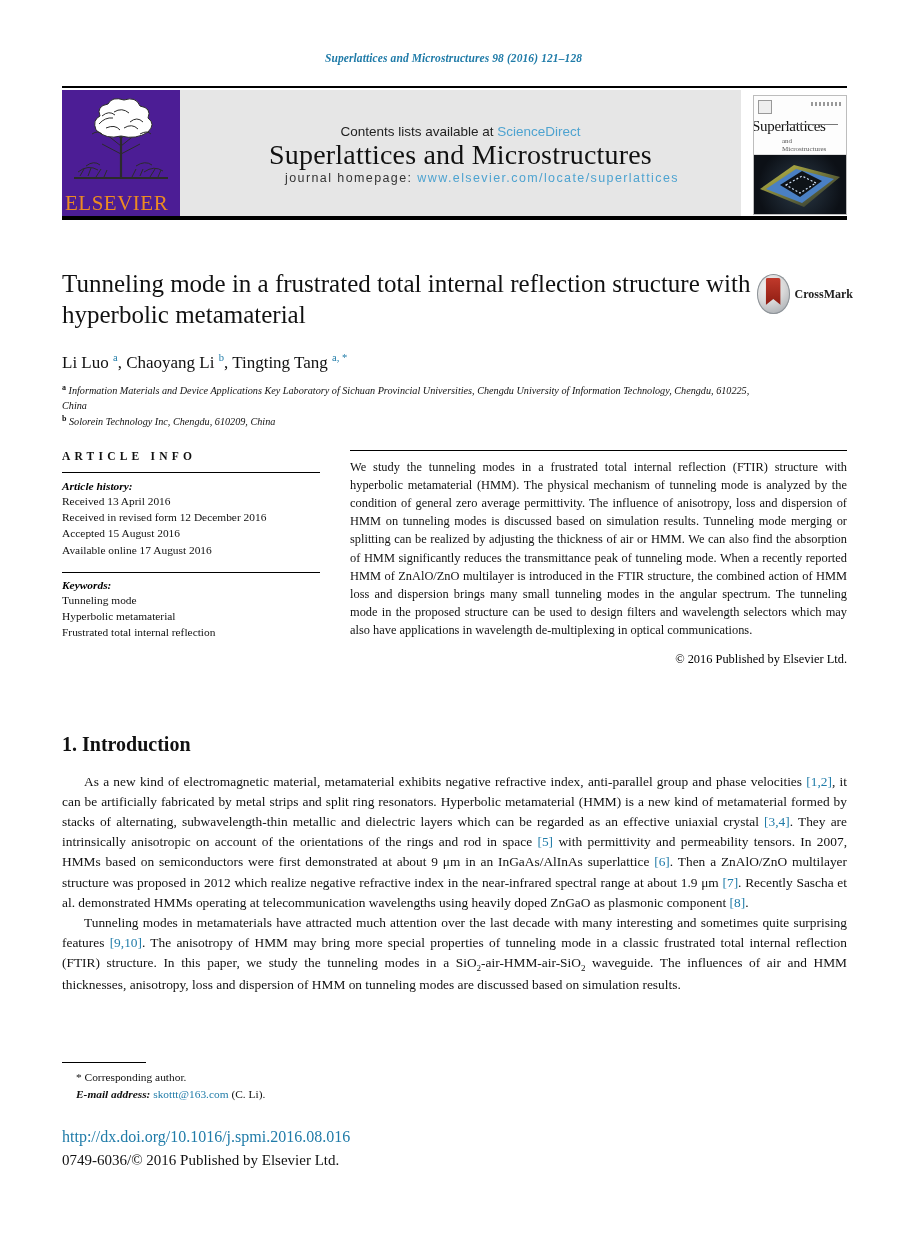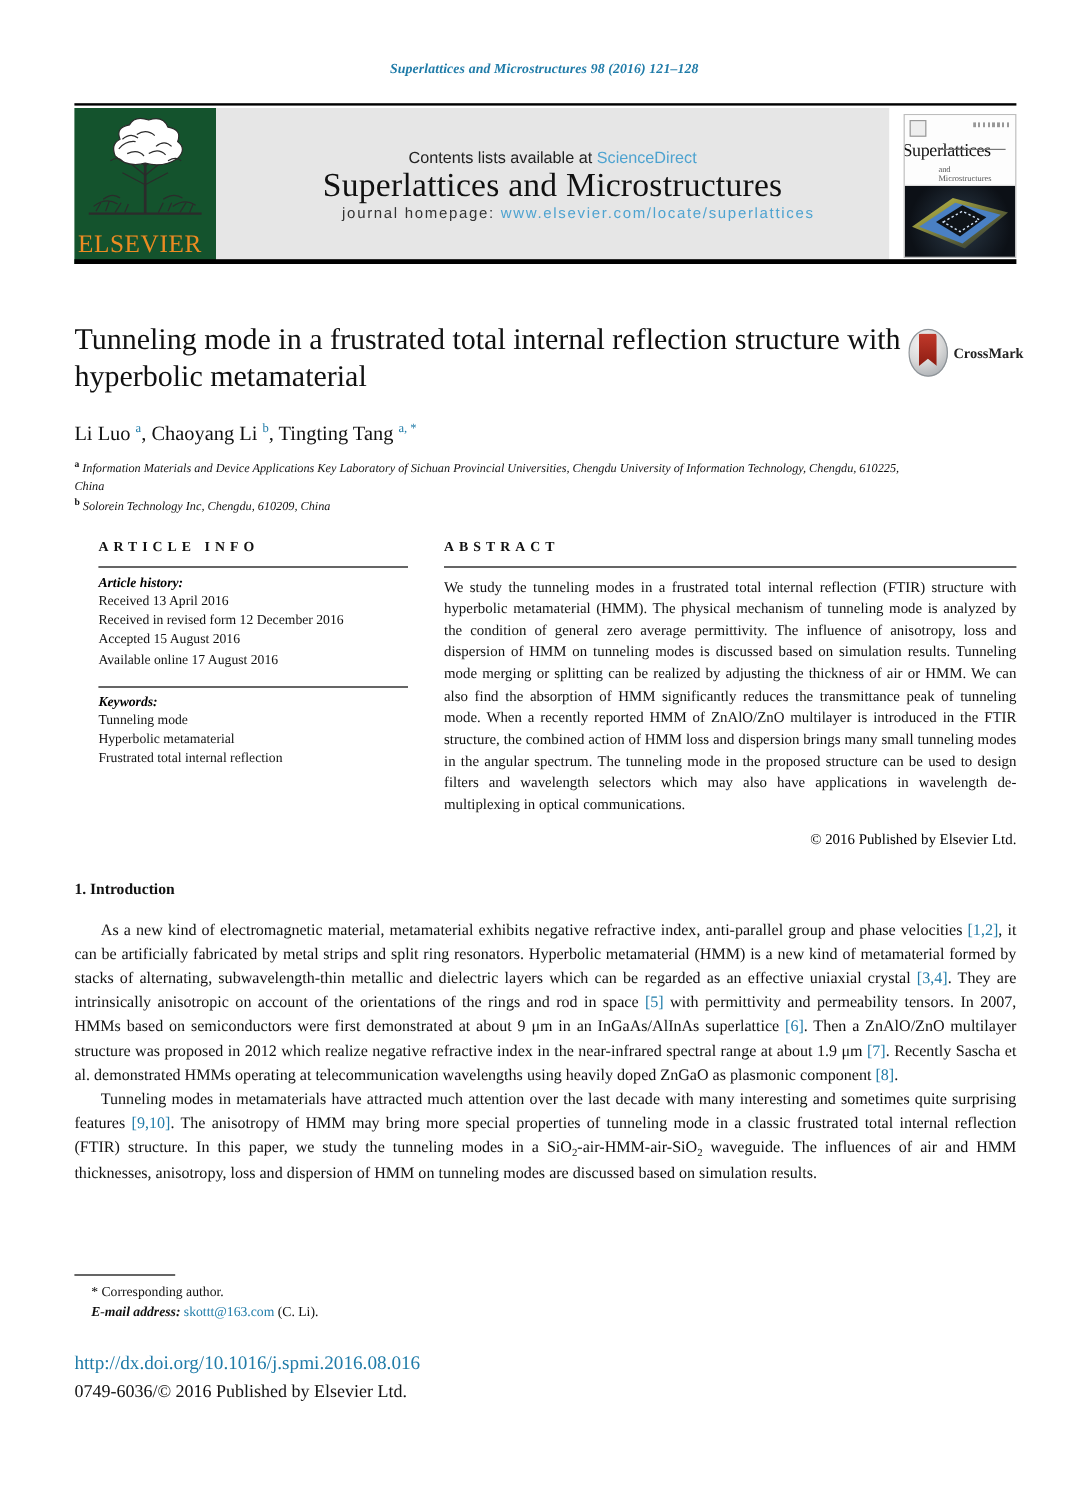--- a/index.html
+++ b/index.html
@@ -50,21 +50,21 @@
   .mast-inner {
     display: flex;
     align-items: stretch;
     height: 130px;
     padding-top: 2px;
   }
   .elsevier-logo {
     width: 118px;
     flex: 0 0 118px;
     position: relative;
-    background: #14532d;
+    background: #4c1d95;
     overflow: hidden;
   }
   .tree-svg { position: absolute; left: 4px; top: 4px; }
   .elsevier-word {
     position: absolute;
     left: 3px;
     bottom: 6px;
     font-family: "Liberation Serif", serif;
     font-size: 21px;
     letter-spacing: 0.5px;
@@ -221,21 +221,21 @@
   .cm-label {
     font-family: "Liberation Serif", serif;
     font-size: 12px;
     font-weight: bold;
     color: #222;
     margin-left: 5px;
   }
 
   
   .info-abstract { position: absolute; left: 62px; top: 450px; width: 785px; }
-  .ia-row { display: flex; margin-left: 20px; }
+  .ia-row { display: flex; }
   .col-info { width: 258px; flex: 0 0 258px; }
   .col-gap { flex: 0 0 30px; }
   .col-abs { flex: 1 1 auto; }
 
   .sec-head {
     font-family: "Liberation Serif", serif;
     font-size: 11.5px;
     font-weight: bold;
     letter-spacing: 4.2px;
     color: #111;
@@ -265,21 +265,21 @@
   .abs-copy {
     margin-top: 13px;
     text-align: right;
     font-size: 12.4px;
   }
 
   
   .body-wrap { position: absolute; left: 62px; top: 733px; width: 785px; }
   h2.section-title {
     font-family: "Liberation Serif", serif;
-    font-size: 13px;
+    font-size: 20px;
     font-weight: bold;
     margin: 0 0 16px 0;
     color: #111;
   }
   p.para {
     font-size: 13.4px;
     line-height: 1.5;
     text-align: justify;
     margin: 0;
     text-indent: 22px;
@@ -426,21 +426,20 @@
         <div>
           <div class="kw-line">Tunneling mode</div>
           <div class="kw-line">Hyperbolic metamaterial</div>
           <div class="kw-line">Frustrated total internal reflection</div>
         </div>
       </div>
 
       <div class="col-gap"></div>
 
       <div class="col-abs">
-        <div class="sec-head">ABSTRACT</div>
         <hr class="hr-thin">
         <div class="abs-body">We study the tunneling modes in a frustrated total internal reflection (FTIR) structure with hyperbolic metamaterial (HMM). The physical mechanism of tunneling mode is analyzed by the condition of general zero average permittivity. The influence of anisotropy, loss and dispersion of HMM on tunneling modes is discussed based on simulation results. Tunneling mode merging or splitting can be realized by adjusting the thickness of air or HMM. We can also find the absorption of HMM significantly reduces the transmittance peak of tunneling mode. When a recently reported HMM of ZnAlO/ZnO multilayer is introduced in the FTIR structure, the combined action of HMM loss and dispersion brings many small tunneling modes in the angular spectrum. The tunneling mode in the proposed structure can be used to design filters and wavelength selectors which may also have applications in wavelength de-multiplexing in optical communications.</div>
         <div class="abs-copy">© 2016 Published by Elsevier Ltd.</div>
       </div>
 
     </div>
   </div>
 
   <div class="body-wrap">
     <h2 class="section-title">1. Introduction</h2>

